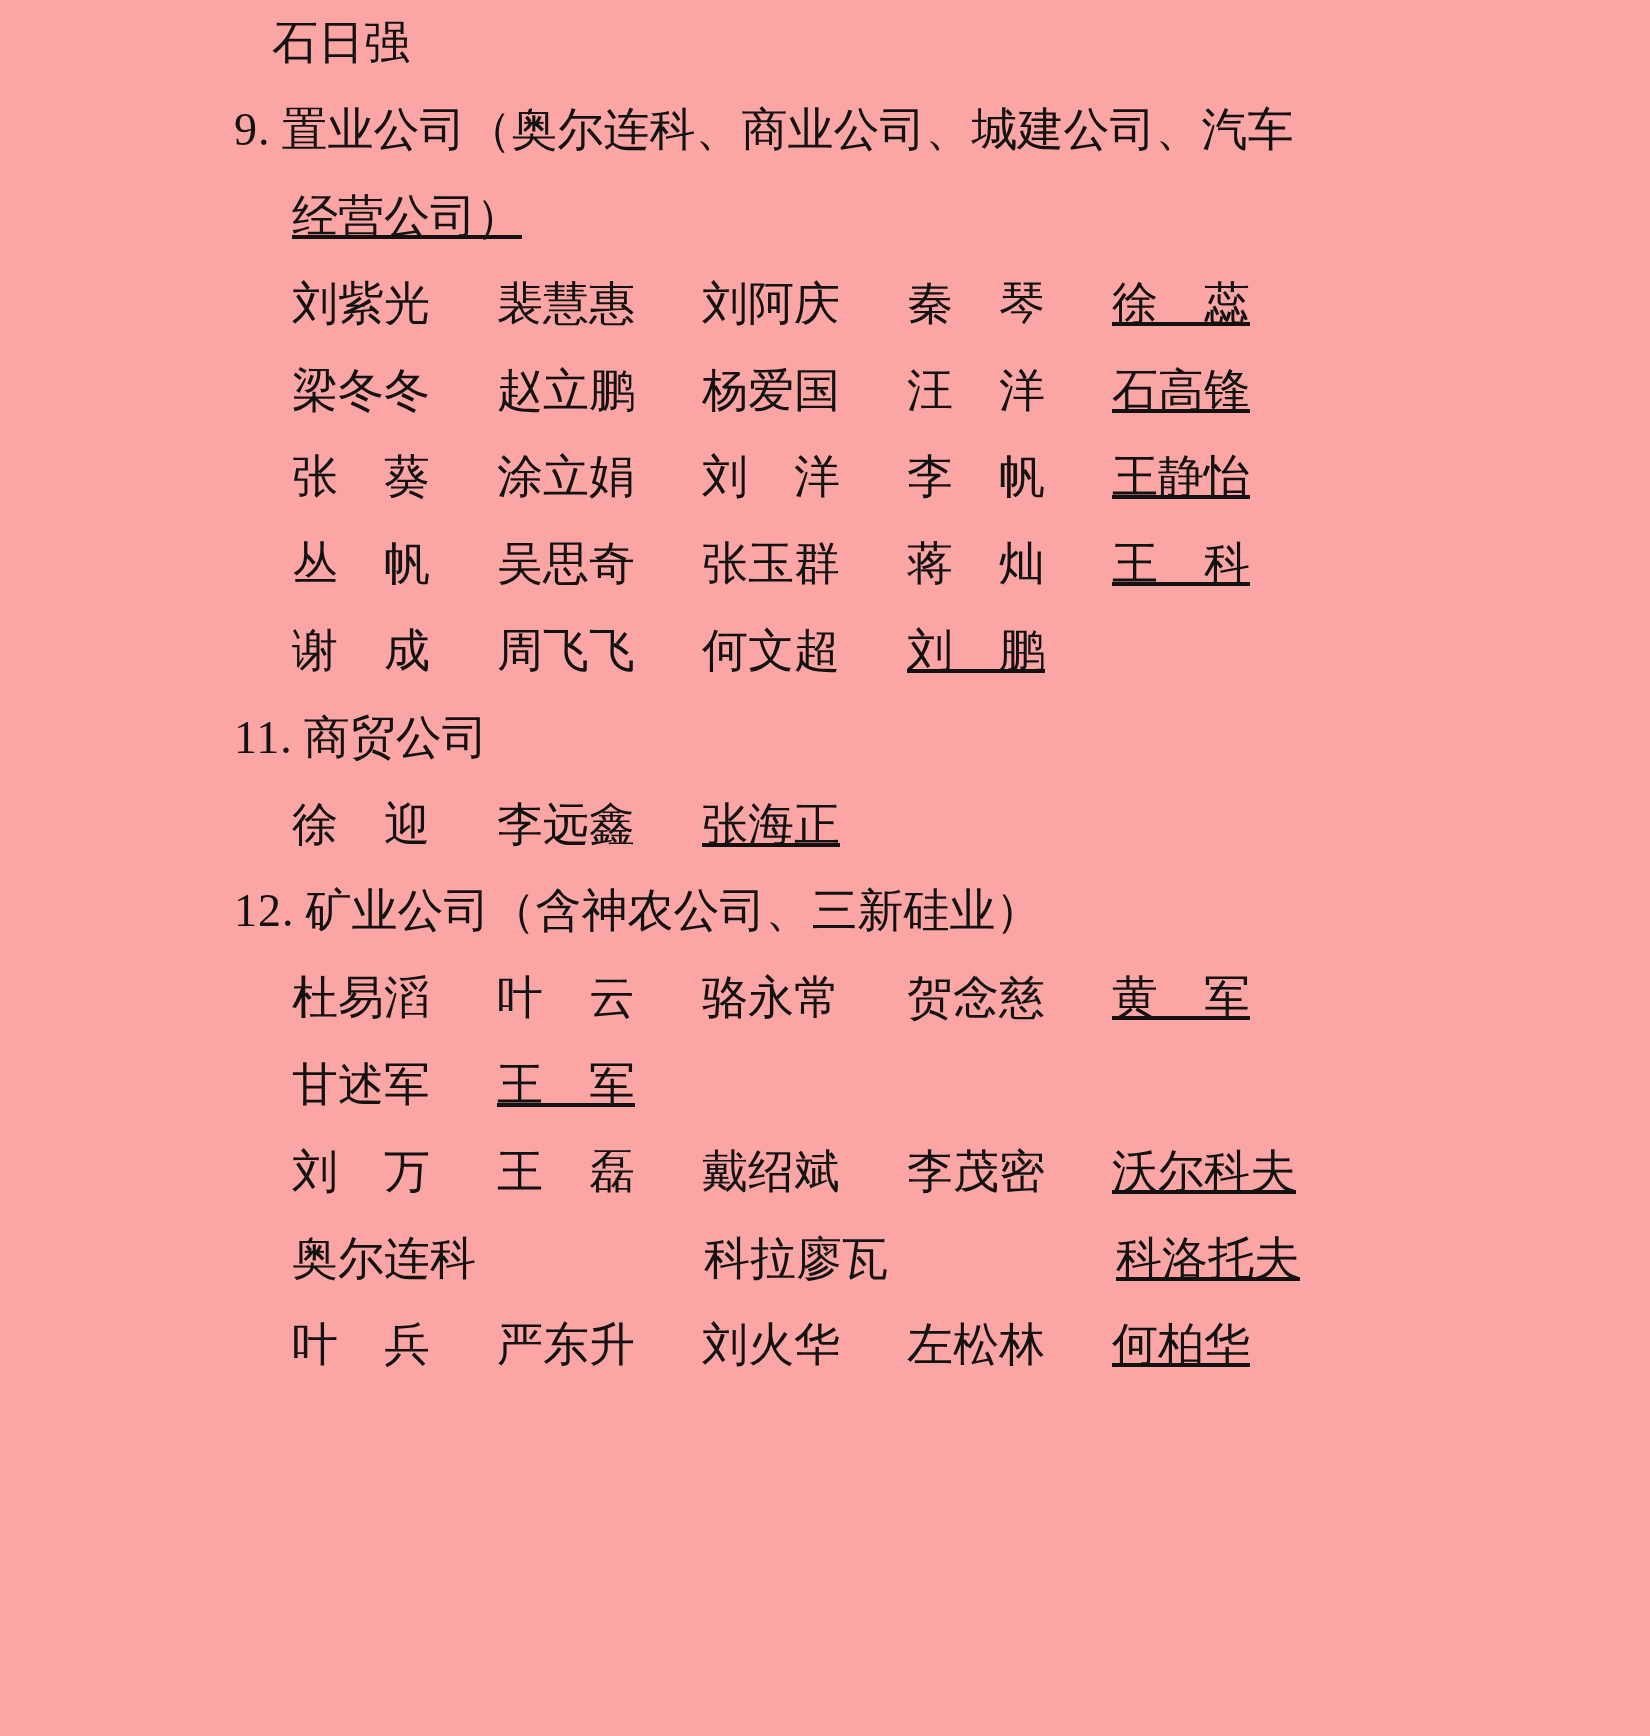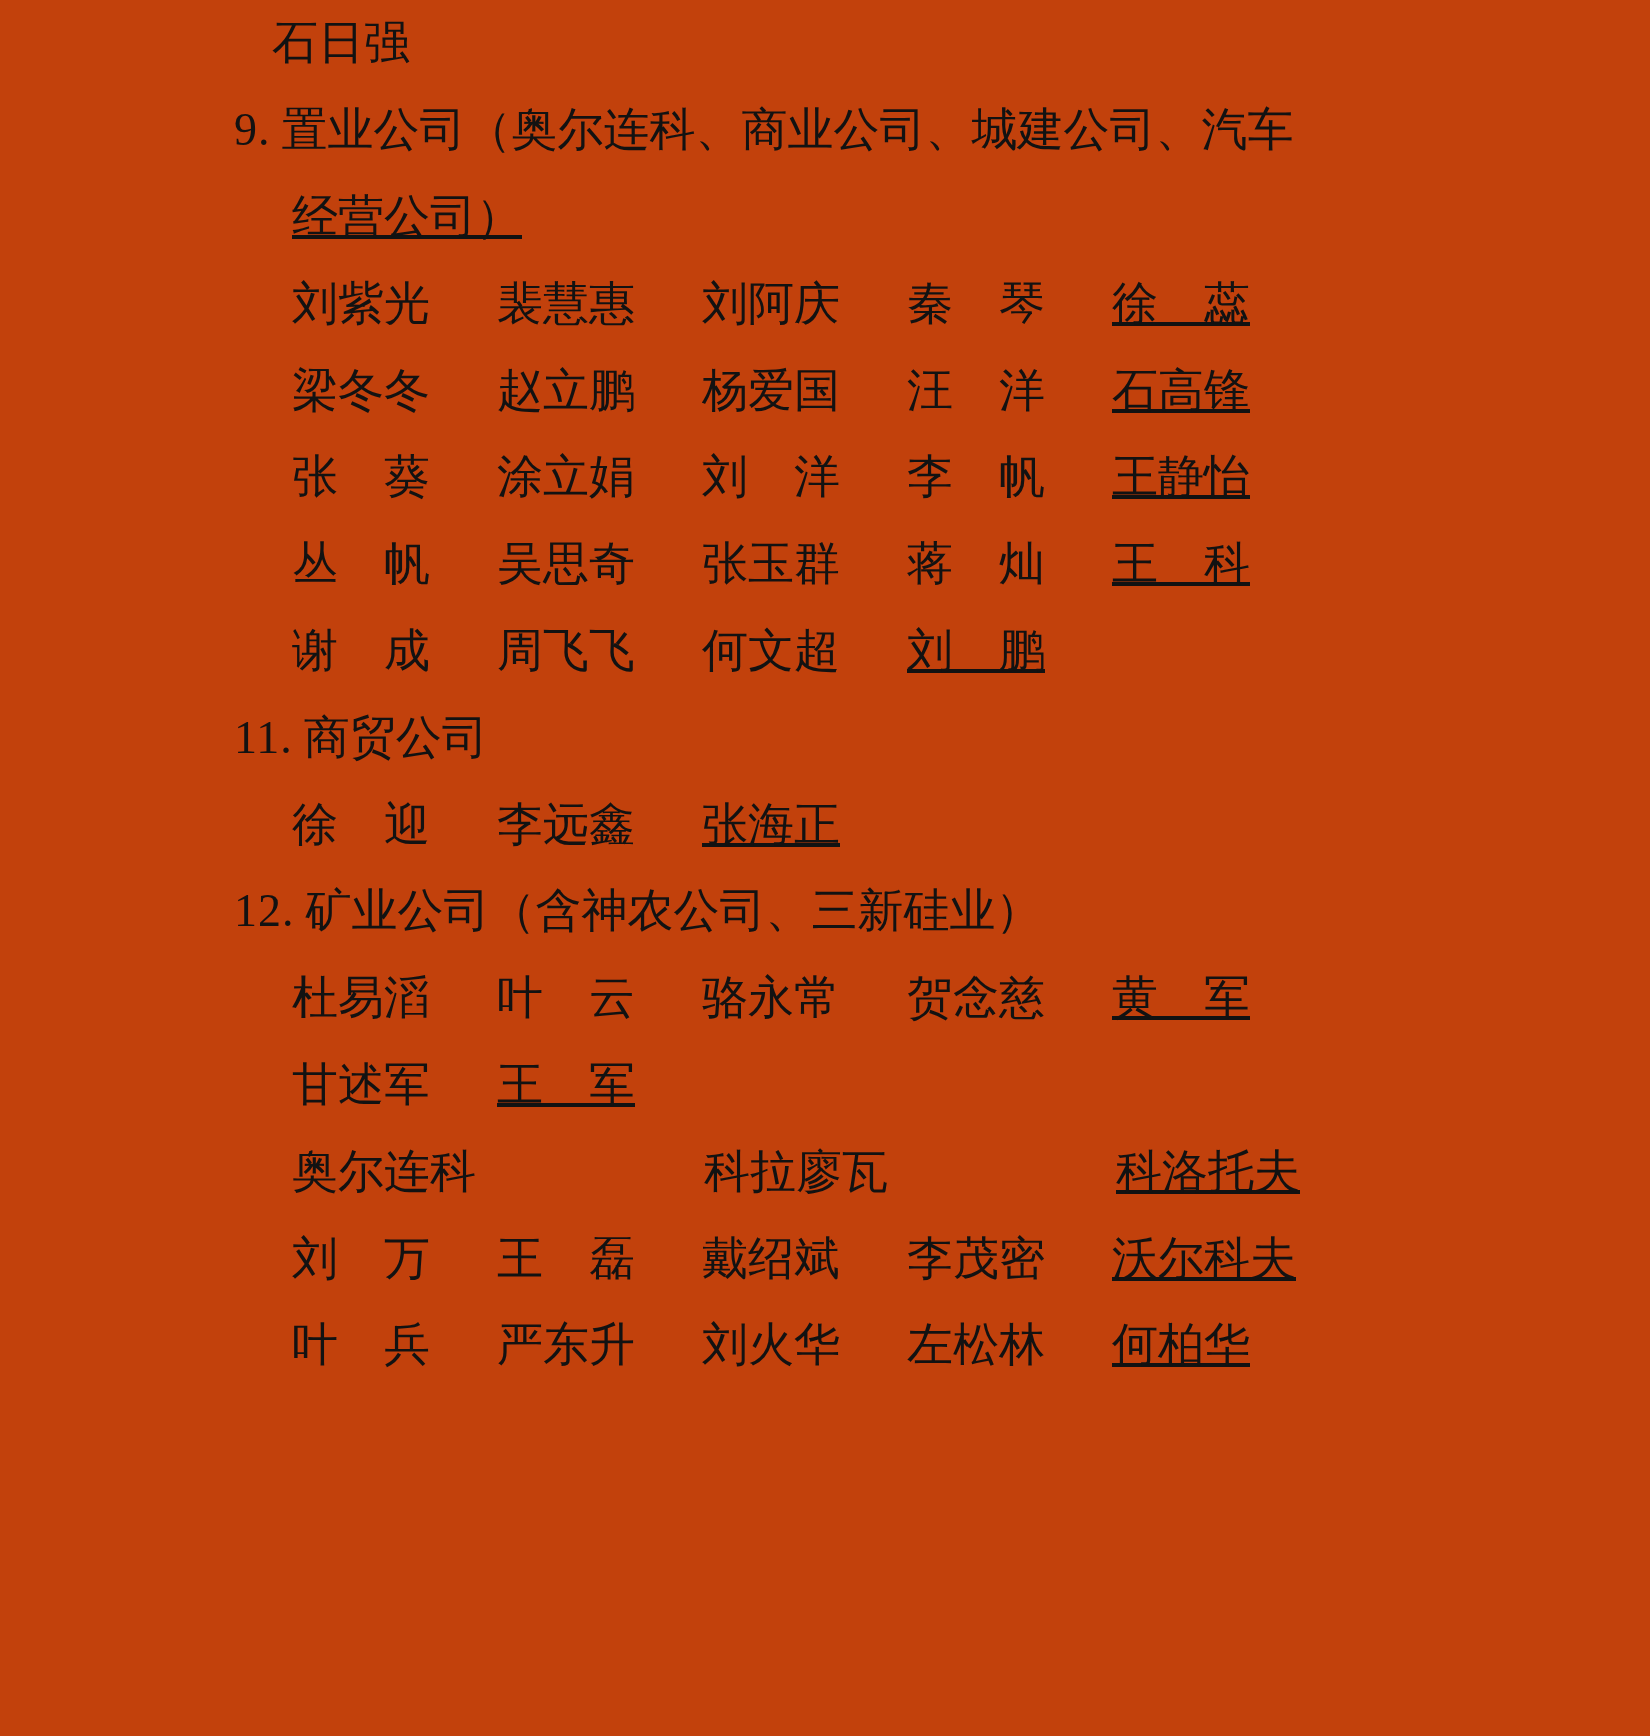--- a/index.html
+++ b/index.html
@@ -9,21 +9,21 @@
   }
   body {
     height: 1736px;
     overflow: hidden;
     font-family: "Liberation Serif", "DejaVu Serif", serif;
     color: #121212;
   }
   .page {
     width: 1650px;
     height: 1736px;
-    background: #c2410c;
+    background: #fca5a5;
     position: relative;
   }
   .row {
     height: 86.8px;
     display: flex;
     align-items: center;
     font-size: 46px;
     line-height: 1;
     white-space: pre;
   }
@@ -131,32 +131,32 @@
     <span class="name">贺念慈</span>
     <span class="name">黄　军</span>
   </div>
 
   <div class="row names">
     <span class="name">甘述军</span>
     <span class="name">王　军</span>
   </div>
 
 
-  <div class="row names wide">
-    <span class="name">奥尔连科</span>
-    <span class="name">科拉廖瓦</span>
-    <span class="name">科洛托夫</span>
-  </div>
-
   <div class="row names">
     <span class="name">刘　万</span>
     <span class="name">王　磊</span>
     <span class="name">戴绍斌</span>
     <span class="name">李茂密</span>
     <span class="name">沃尔科夫</span>
+  </div>
+
+  <div class="row names wide">
+    <span class="name">奥尔连科</span>
+    <span class="name">科拉廖瓦</span>
+    <span class="name">科洛托夫</span>
   </div>
 
 
   <div class="row names">
     <span class="name">叶　兵</span>
     <span class="name">严东升</span>
     <span class="name">刘火华</span>
     <span class="name">左松林</span>
     <span class="name">何柏华</span>
   </div>

